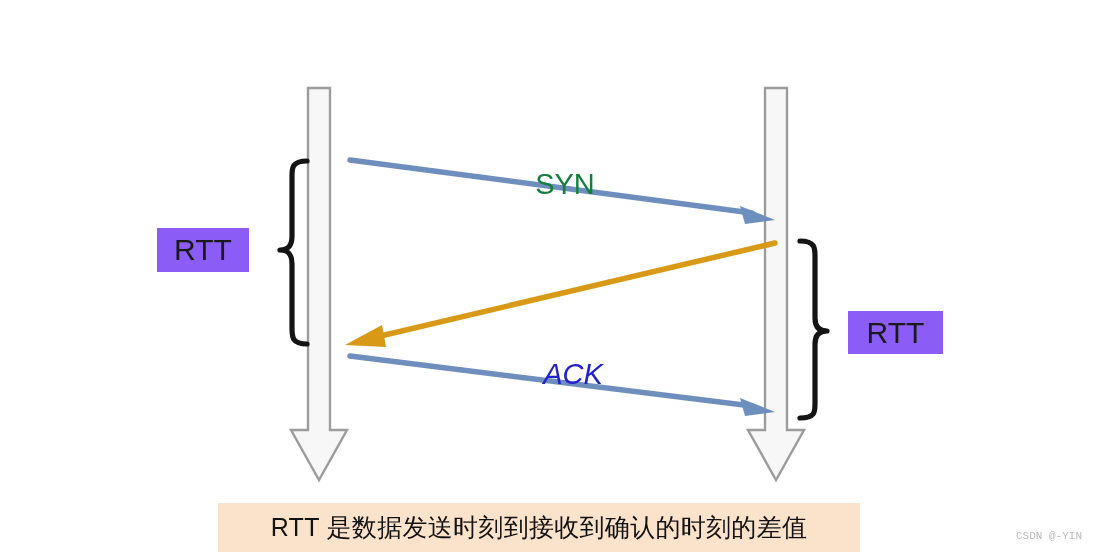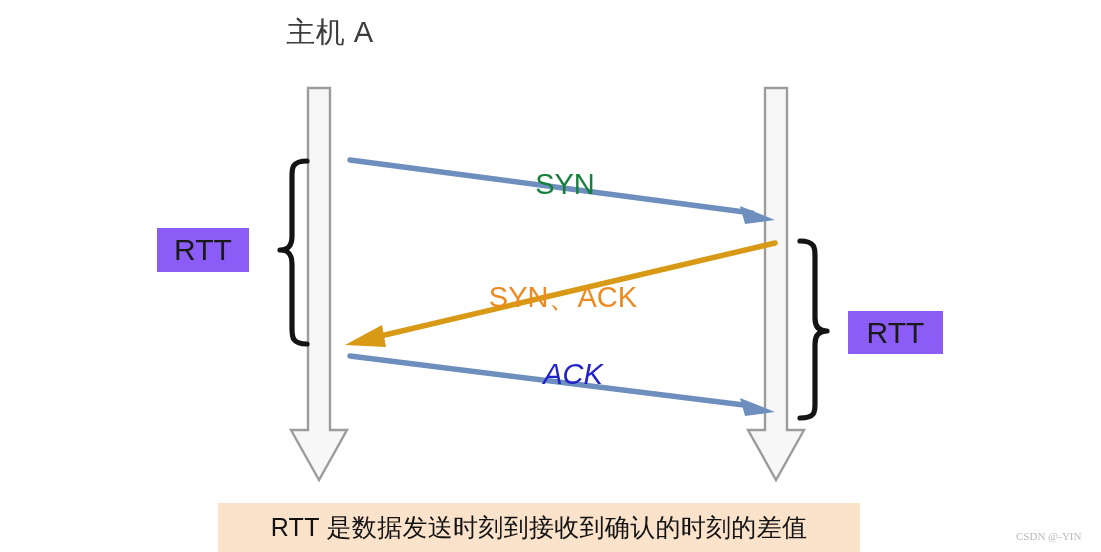--- a/index.html
+++ b/index.html
@@ -98,38 +98,37 @@
     letter-spacing: 0.3px;
   }
 
   #watermark {
     position: absolute;
     left: 1016px;
     top: 530px;
     font-size: 11px;
     color: #b9b9b9;
     white-space: nowrap;
-    font-family: Liberation Serif, serif;
+    font-family: Liberation Mono, monospace;
   }
 
   svg.layer {
     position: absolute;
     left: 0;
     top: 0;
     width: 1101px;
     height: 552px;
     overflow: visible;
   }
 </style>
 </head>
 <body>
 
 <div id="diagram-root">
 
-  <div class="host-label" id="host-a-label">主机 A</div>
 
   <svg class="layer" id="graphics-layer" viewBox="0 0 1101 552">
 
     <g>
       <path d="M 308 88 L 330 88 L 330 430 L 347 430 L 319 480 L 291 430 L 308 430 Z" fill="#F7F7F7" stroke="#9C9C9C" stroke-width="2.4" stroke-linejoin="miter"></path>
     </g>
 
     <g>
       <path d="M 765 88 L 787 88 L 787 430 L 804 430 L 776 480 L 748 430 L 765 430 Z" fill="#F7F7F7" stroke="#9C9C9C" stroke-width="2.4" stroke-linejoin="miter"></path>
     </g>
@@ -167,21 +166,20 @@
                C 819 331 815 335 815 344
                L 815 404
                C 815 412 815 418 800 418" fill="none" stroke="#141414" stroke-width="5.2" stroke-linecap="round" stroke-linejoin="round"></path>
     </g>
   </svg>
 
   <div class="rtt-badge" id="rtt-left-badge">RTT</div>
   <div class="rtt-badge" id="rtt-right-badge">RTT</div>
 
   <div class="msg-label" id="syn-label">SYN</div>
-  <div class="msg-label" id="syn-ack-label">SYN、ACK</div>
   <div class="msg-label" id="ack-label">ACK</div>
 
   <div id="footer-banner">
     <span id="footer-banner-text">RTT 是数据发送时刻到接收到确认的时刻的差值</span>
   </div>
 
   <div id="watermark">CSDN @-YIN</div>
 </div>
 
 </body></html>

